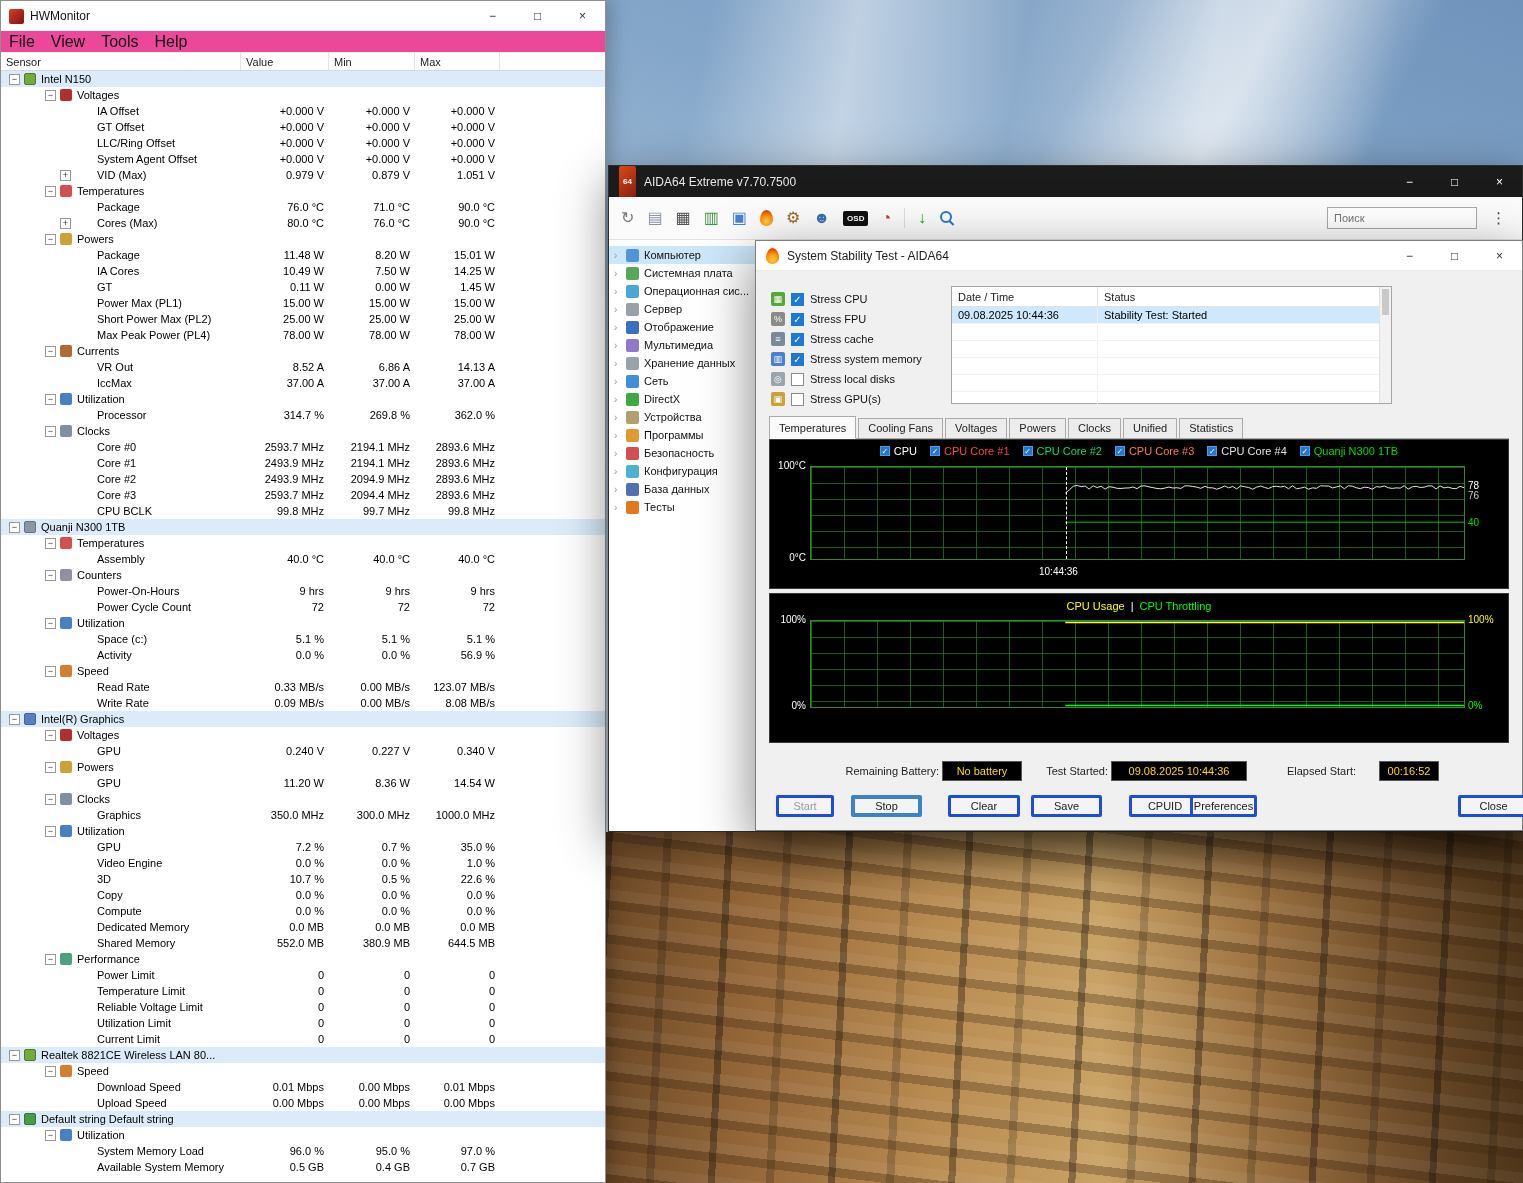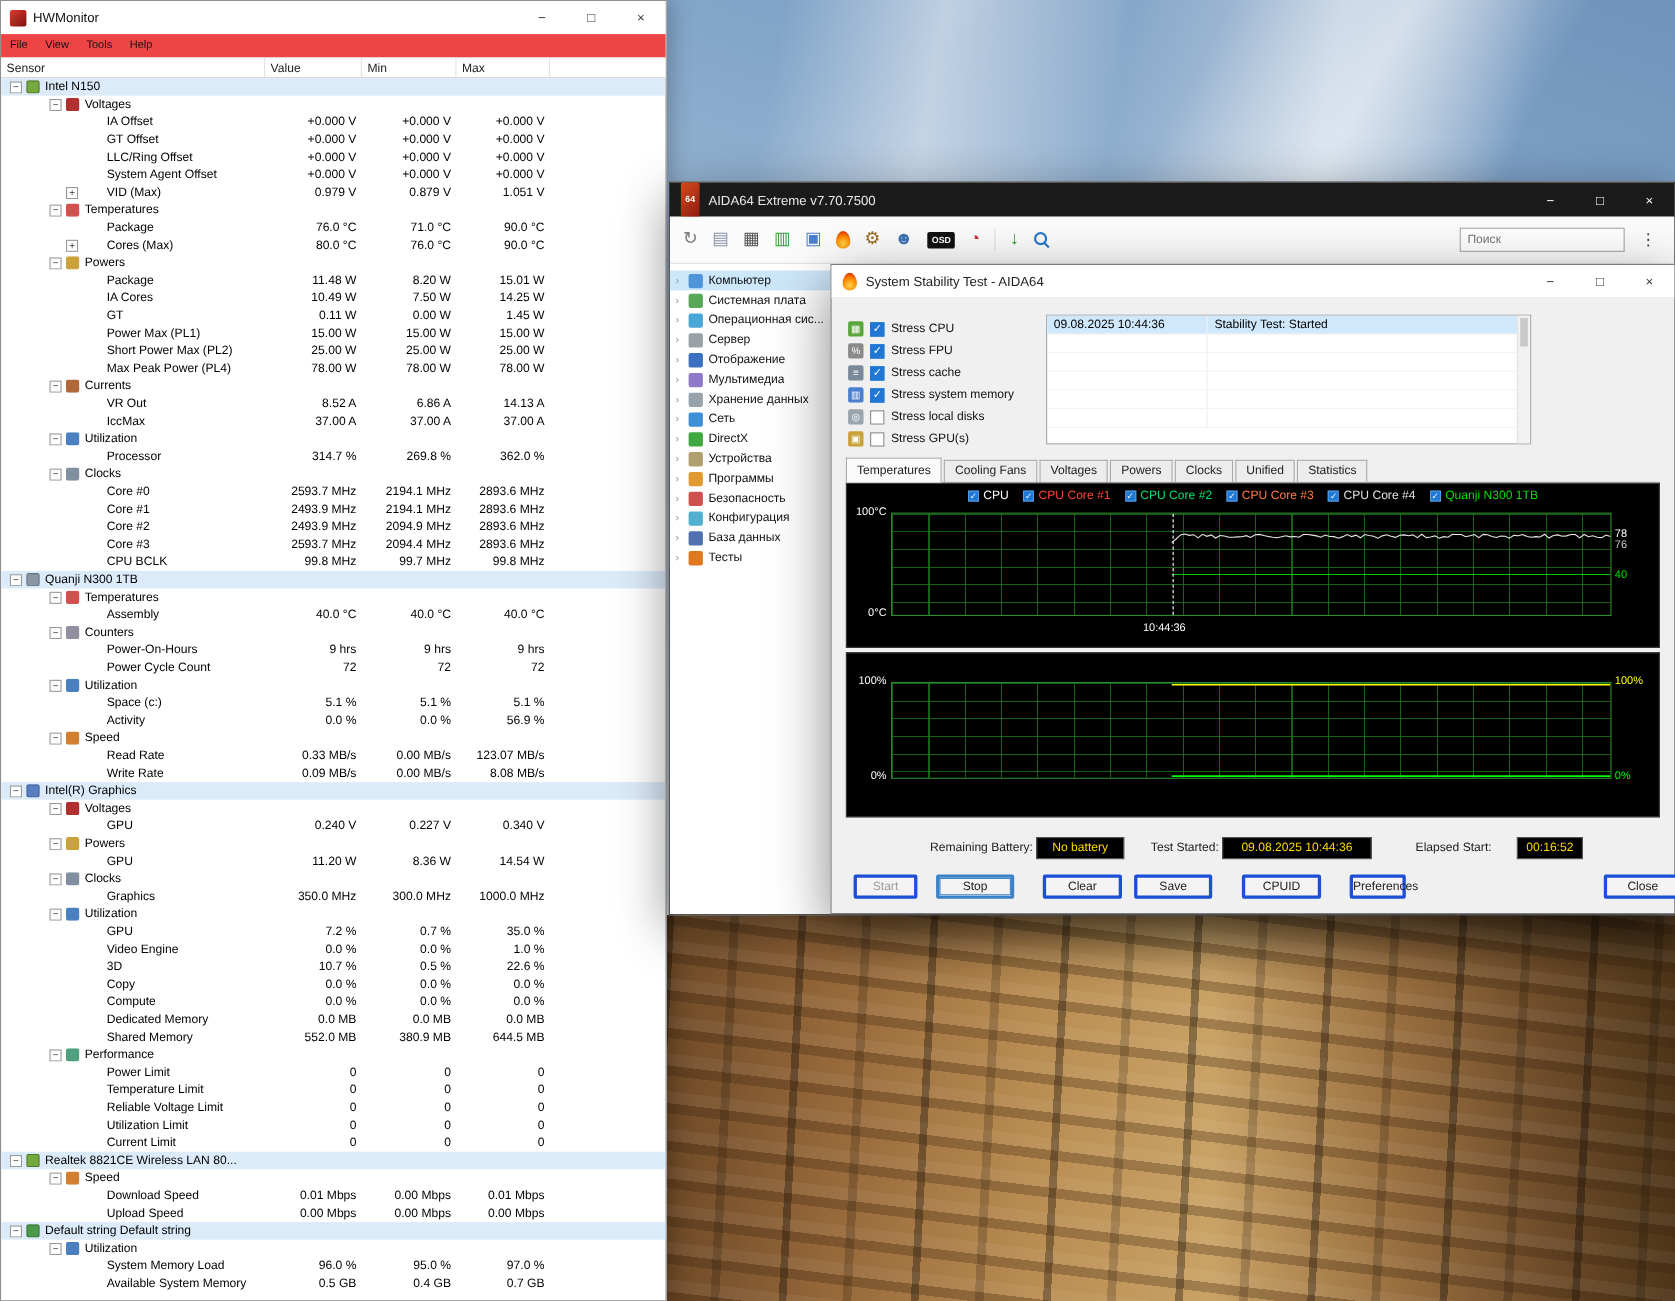--- a/index.html
+++ b/index.html
@@ -20,21 +20,21 @@
 
 
 .wctrl{margin-left:auto;display:flex;height:100%}
 .wb{width:45px;height:100%;display:flex;align-items:center;justify-content:center;font-size:12px;color:#333;cursor:default}
 
 
 .hwm{position:absolute;left:0;top:0;width:606px;height:1183px;background:#fff;border:1px solid #8f8f8f;box-shadow:4px 0 18px rgba(0,0,0,.25)}
 .hwm-title{height:30px;display:flex;align-items:center;padding-left:8px;gap:6px;background:#fff}
 .hwm-ic{width:15px;height:15px;border-radius:2px;background:linear-gradient(135deg,#e03a2f,#7a1410);flex:none}
 .hwm-t{font-size:12px;color:#111}
-.hwm-menu{height:22px;display:flex;align-items:center;background:#ef4444;font-size:10px;border-bottom:1px solid #f0f0f0}
+.hwm-menu{height:22px;display:flex;align-items:center;background:#ec4899;font-size:16px;border-bottom:1px solid #f0f0f0}
 .mi{padding:2px 8px;color:#111}
 .hwm-head{height:18px;display:flex;background:#fff;border-bottom:1px solid #d9d9d9;font-size:11px;color:#222}
 .hc{display:flex;align-items:center;padding-left:5px;border-right:1px solid #e3e3e3;white-space:nowrap}
 .hc-sensor{width:240px}.hc-val{width:88px}.hc-min{width:86px}.hc-max{width:85px}
 .hc-fill{flex:1;border-right:none}
 .hwm-rows{position:absolute;top:70px;bottom:0;left:0;right:0;overflow:hidden;font-size:11px}
 .hw-row{height:16px;display:flex;align-items:center;color:#000}
 .hw-row.device{background:#dcebfa}
 .c-sensor{width:240px;display:flex;align-items:center;white-space:nowrap;overflow:hidden}
 .c-num{text-align:right;padding-right:5px;white-space:nowrap}
@@ -152,21 +152,21 @@
 .b-elap-v{left:623px;width:60px}
 .sst-btns{position:absolute;top:554px;left:14px;width:740px;height:22px}
 .sbtn{position:absolute;top:0;height:22px;background:#f4f4f4;border:3px solid #1d4ed8;border-radius:2px;font:11px "Liberation Sans",sans-serif;color:#222}
 .sbtn.disabled{color:#9b9b9b}
 .sbtn.default{border-color:#3c82c8;box-shadow:inset 0 0 0 1px #3c82c8}
 .b-start{left:6px;width:58px}
 .b-stop{left:81px;width:71px}
 .b-clear{left:178px;width:72px}
 .b-save{left:261px;width:71px}
 .b-cpuid{left:359px;width:72px}
-.b-preferences{left:457px;width:51px}
+.b-preferences{left:420px;width:67px}
 .b-close{left:688px;width:71px}
 </style>
 </head>
 <body>
 
 <div class="wall-sky" data-name="desktop-wallpaper-sky"></div>
 <div class="wall-rock" data-name="desktop-wallpaper-rock"></div>
 
 <div class="hwm" data-name="hwmonitor-window">
   <div class="hwm-title" data-name="hwmonitor-titlebar">
@@ -941,20 +941,24 @@
         <span class="ck-lbl" data-name="checkbox-label">Stress local disks</span>
       </div>
       <div class="check-row" data-name="stress-option">
         <span class="ck-icon" data-name="gpu-icon" style="background: rgb(202, 162, 58);">▣</span>
         <span class="checkbox" data-name="checkbox"></span>
         <span class="ck-lbl" data-name="checkbox-label">Stress GPU(s)</span>
       </div>
     </div>
 
   <div class="sst-log" data-name="stability-log-table">
+    <div class="log-head" data-name="log-header">
+      <span class="lh c1" data-name="log-column-datetime">Date / Time</span>
+      <span class="lh c2" data-name="log-column-status">Status</span>
+    </div>
     <div id="log-rows" data-name="log-rows">
         <div class="log-row selected" data-name="log-row">
           <span class="lc c1" data-name="log-datetime">09.08.2025 10:44:36</span>
           <span class="lc c2" data-name="log-status">Stability Test: Started</span>
         </div>
         <div class="log-row" data-name="log-row-empty">
           <span class="lc c1" data-name="log-datetime"></span>
           <span class="lc c2" data-name="log-status"></span>
         </div>
         <div class="log-row" data-name="log-row-empty">
@@ -1027,20 +1031,23 @@
     </div>
     <div id="g1-right" data-name="current-value-labels">
         <span class="rlab" data-name="current-value-label" style="color: rgb(255, 255, 255); top: 14px;">78</span>
         <span class="rlab" data-name="current-value-label" style="color: rgb(200, 200, 200); top: 24px;">76</span>
         <span class="rlab" data-name="current-value-label" style="color: rgb(0, 221, 0); top: 51px;">40</span>
       </div>
     <span class="xlab" id="xlab1" data-name="x-axis-label" style="left: 269px;">10:44:36</span>
   </div>
 
   <div class="graph" id="g2" data-name="usage-graph">
+    <div class="g2-title" data-name="usage-graph-title">
+      <span class="t-usage" data-name="cpu-usage-title">CPU Usage</span><span class="t-sep" data-name="title-separator">|</span><span class="t-throt" data-name="cpu-throttling-title">CPU Throttling</span>
+    </div>
     <span class="yl y-top" data-name="y-axis-max-label">100%</span>
     <span class="yl y-bot2" data-name="y-axis-min-label">0%</span>
     <div class="plot p2" data-name="usage-plot">
       <svg id="svg2" viewBox="0 0 655 88" preserveAspectRatio="none" data-name="usage-chart">
           <polyline points="255,1.5 655,1.5" fill="none" stroke="#ffff00" stroke-width="1.5" data-name="cpu-usage-line"></polyline>
           <polyline points="255,86.5 655,86.5" fill="none" stroke="#00ff00" stroke-width="1.5" data-name="cpu-throttling-line"></polyline>
         </svg>
     </div>
     <span class="rl rl-top" data-name="usage-current-label">100%</span>
     <span class="rl rl-bot" data-name="throttling-current-label">0%</span>

